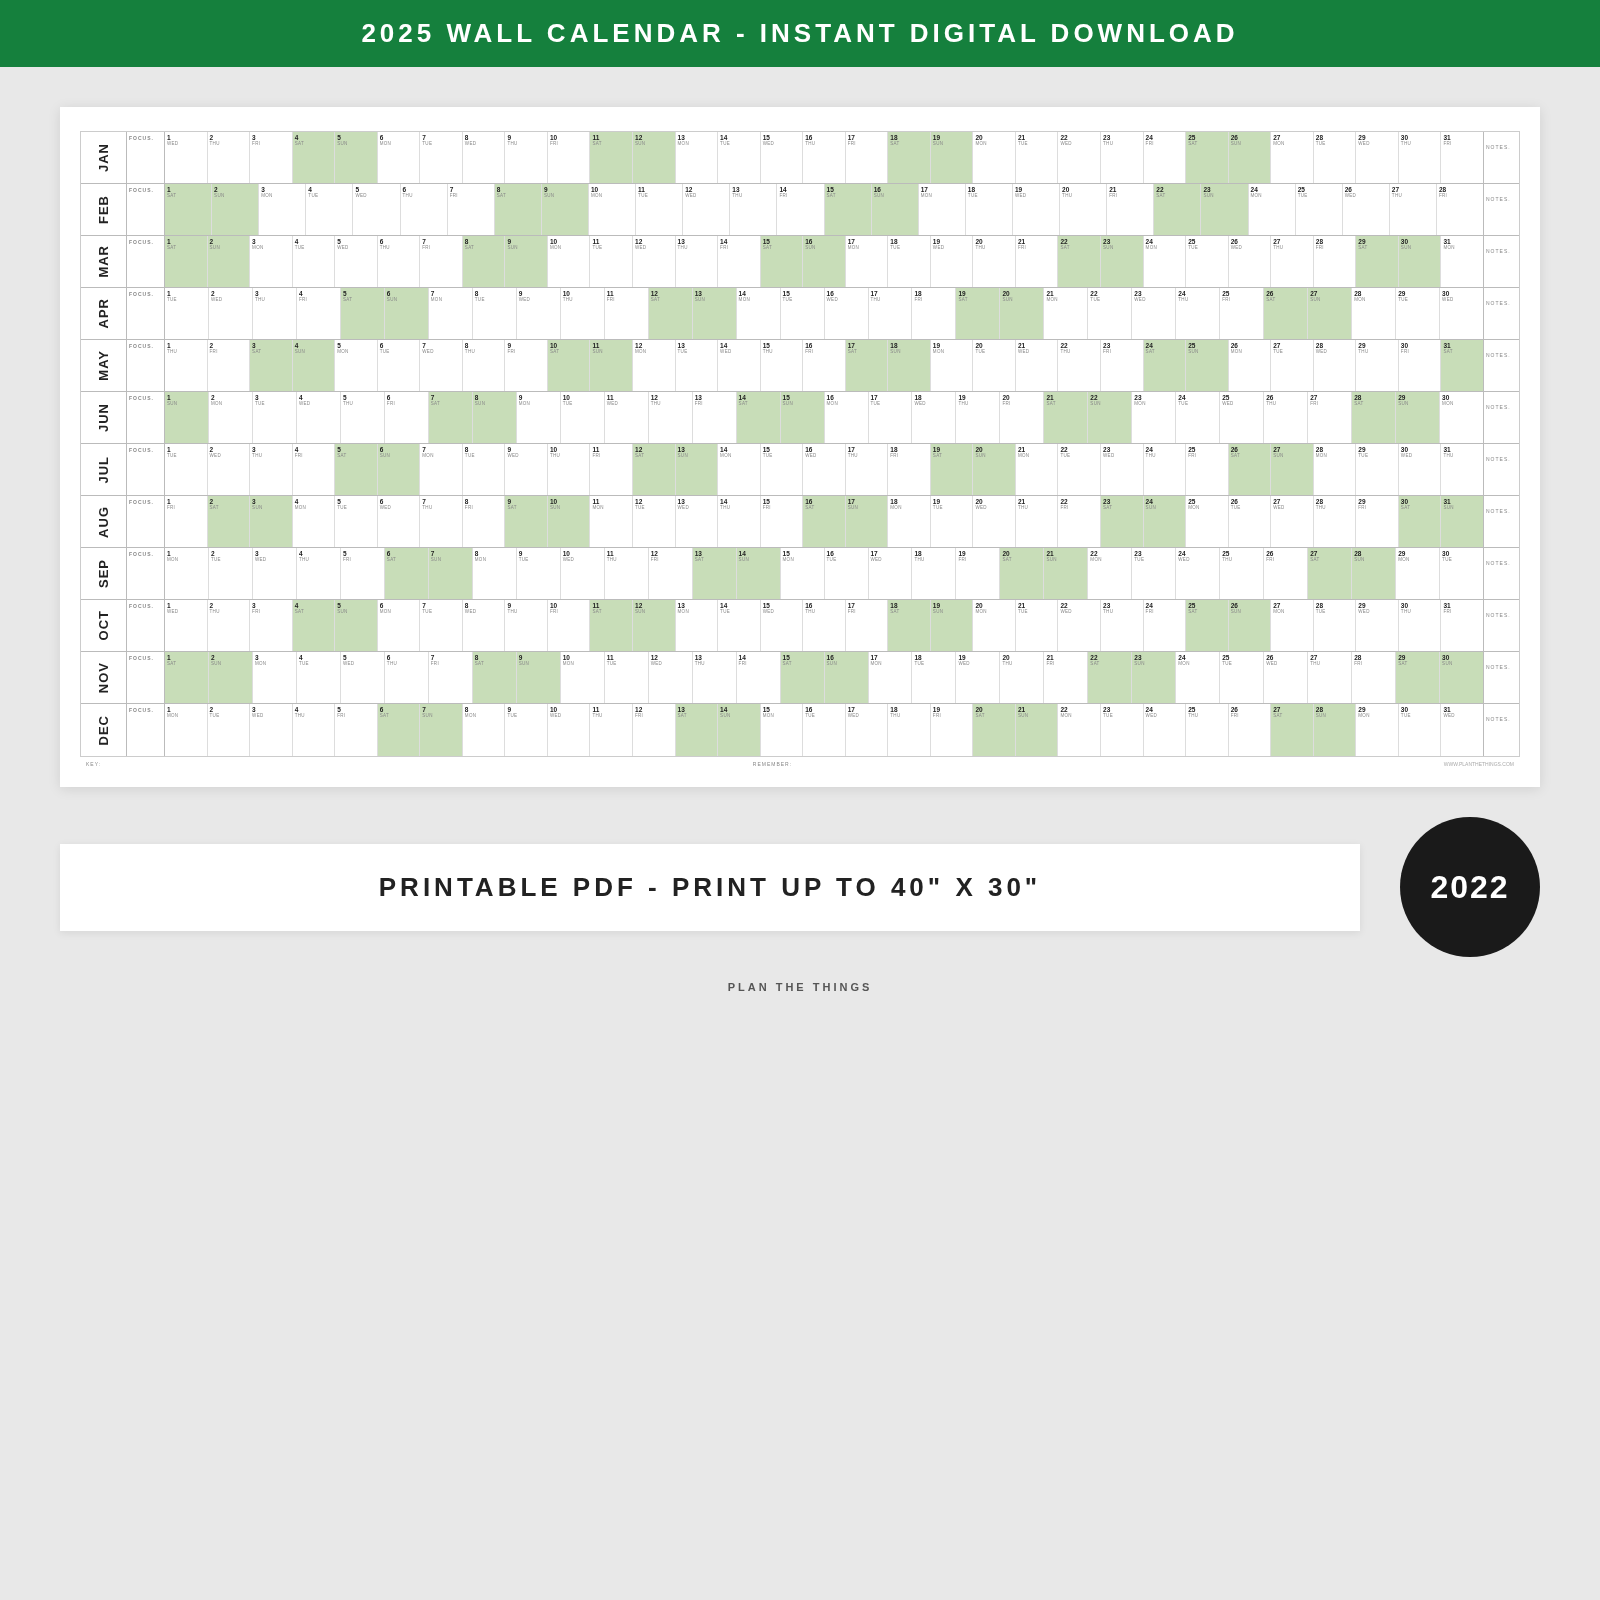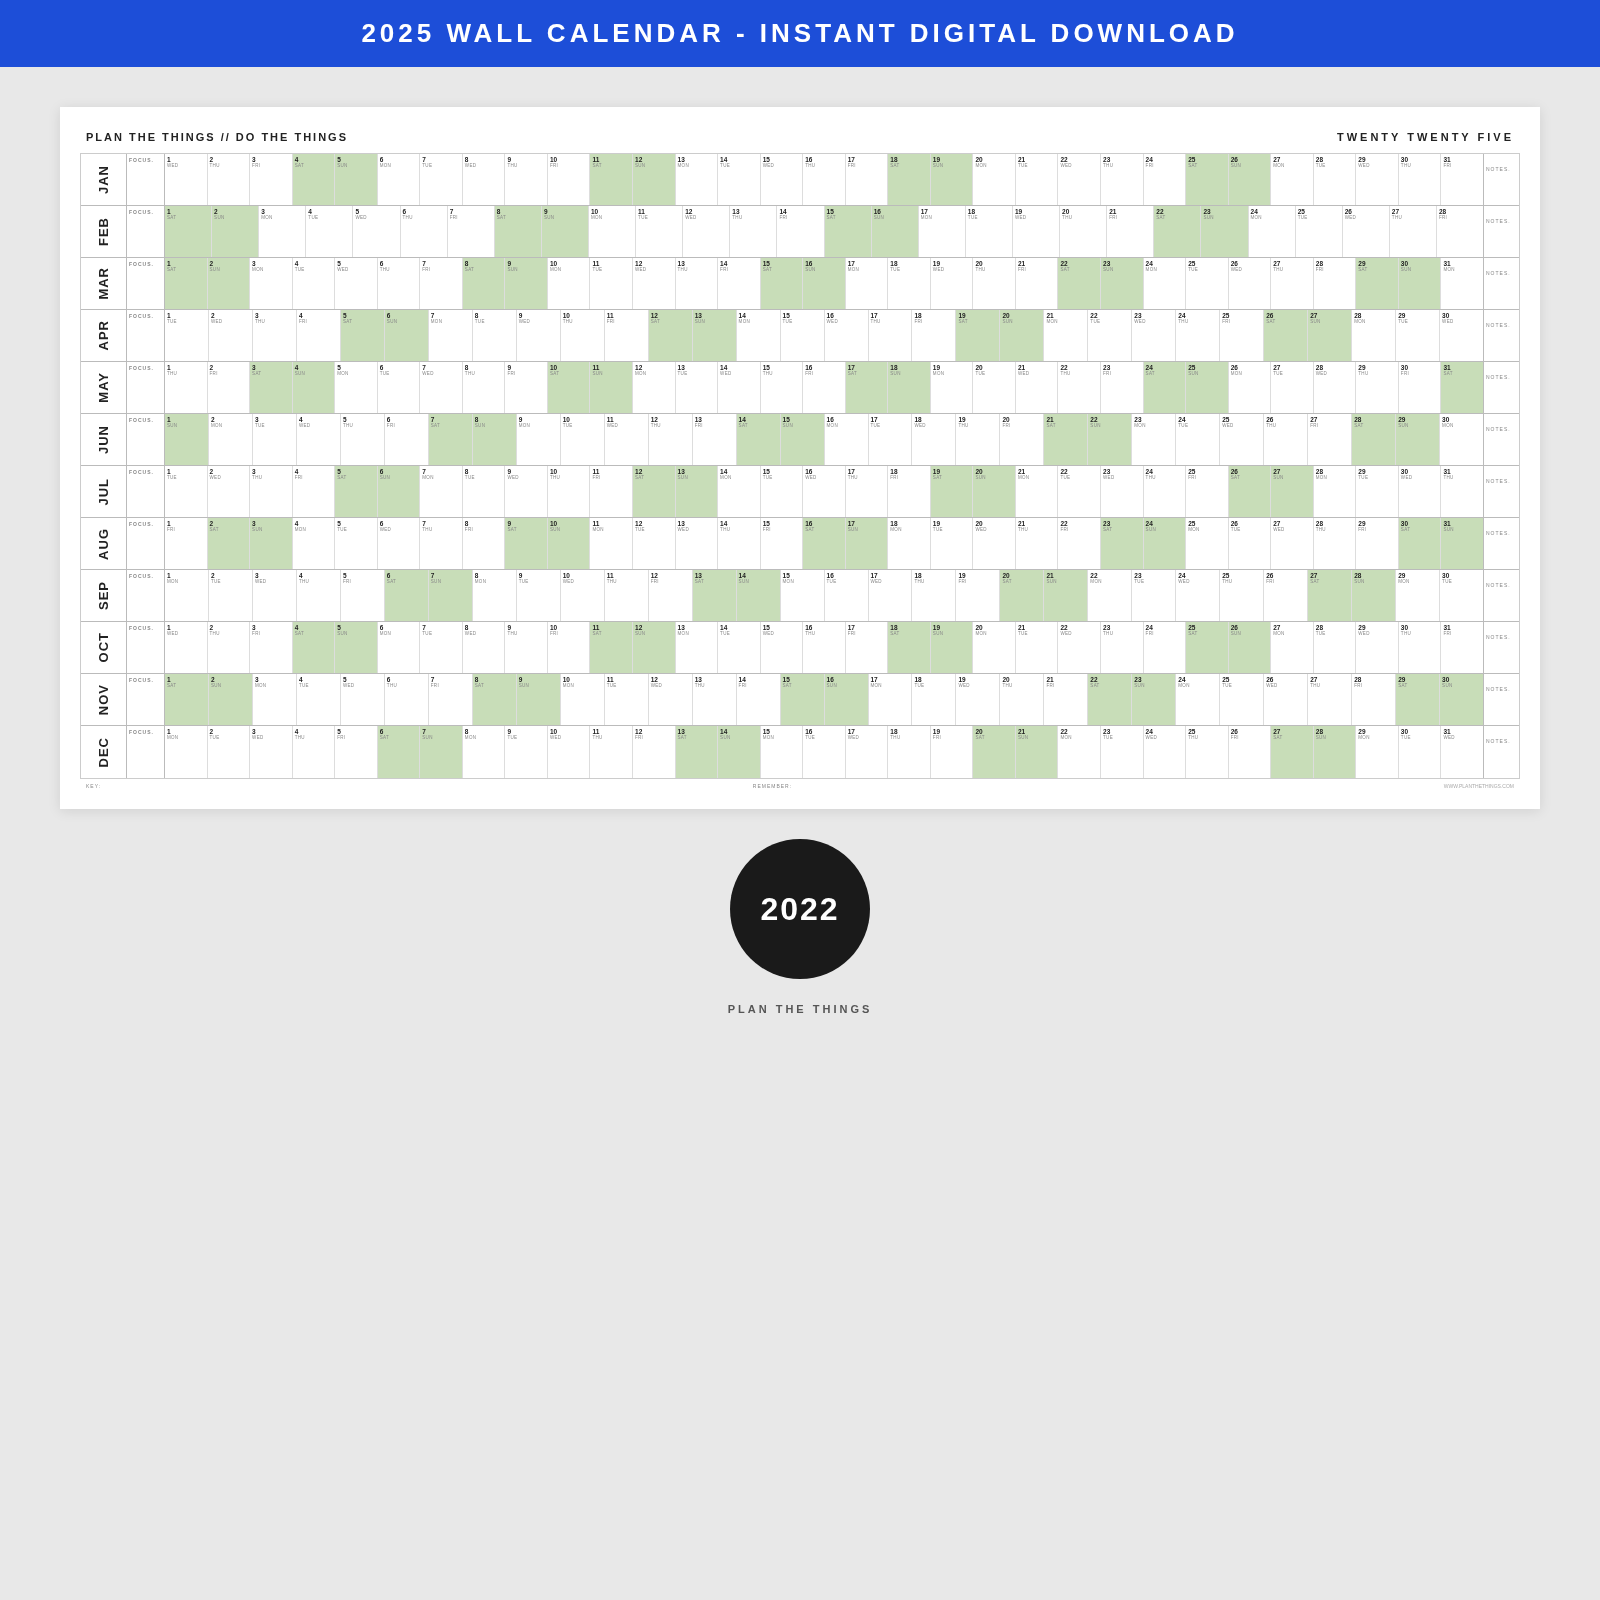--- a/index.html
+++ b/index.html
@@ -6,21 +6,21 @@
     body {
       width: 1600px;
       height: 1600px;
       background-color: #e8e8e8;
       font-family: 'Arial', sans-serif;
       overflow: hidden;
     }
 
     
     .top-banner {
-      background-color: #1d4ed8;
+      background-color: #15803d;
       color: #ffffff;
       text-align: center;
       padding: 18px 0;
       letter-spacing: 4px;
       font-size: 26px;
       font-weight: 700;
       text-transform: uppercase;
     }
 
     
@@ -239,24 +239,20 @@
     }
   </style>
 </head>
 <body>
 
 <div class="top-banner">
   <span>2025 WALL CALENDAR - INSTANT DIGITAL DOWNLOAD</span>
 </div>
 
 <div class="calendar-wrapper">
-  <div class="calendar-header">
-    <span class="cal-brand">PLAN THE THINGS // DO THE THINGS</span>
-    <span class="cal-year">TWENTY TWENTY FIVE</span>
-  </div>
 
   <div class="calendar-grid" id="calendar-grid">
 
   <div class="month-row">
         <div class="month-label-cell">
           <span class="month-label-text">JAN</span>
         </div>
         <div class="focus-cell">
           <span class="focus-label">FOCUS.</span>
         </div>
@@ -1848,20 +1844,23 @@
     </div>
 
   <div class="calendar-footer">
     <span class="footer-key">KEY:</span>
     <span class="footer-remember">REMEMBER:</span>
     <span class="footer-url">WWW.PLANTHETHINGS.COM</span>
   </div>
 </div>
 
 <div class="bottom-section">
+  <div class="printable-banner">
+    <span class="printable-text">PRINTABLE PDF - PRINT UP TO 40" x 30"</span>
+  </div>
   <div class="year-circle">
     <span class="year-circle-text">2022</span>
   </div>
 </div>
 
 <div class="page-footer">
   <span>PLAN THE THINGS</span>
 </div>
 
 </body></html>

